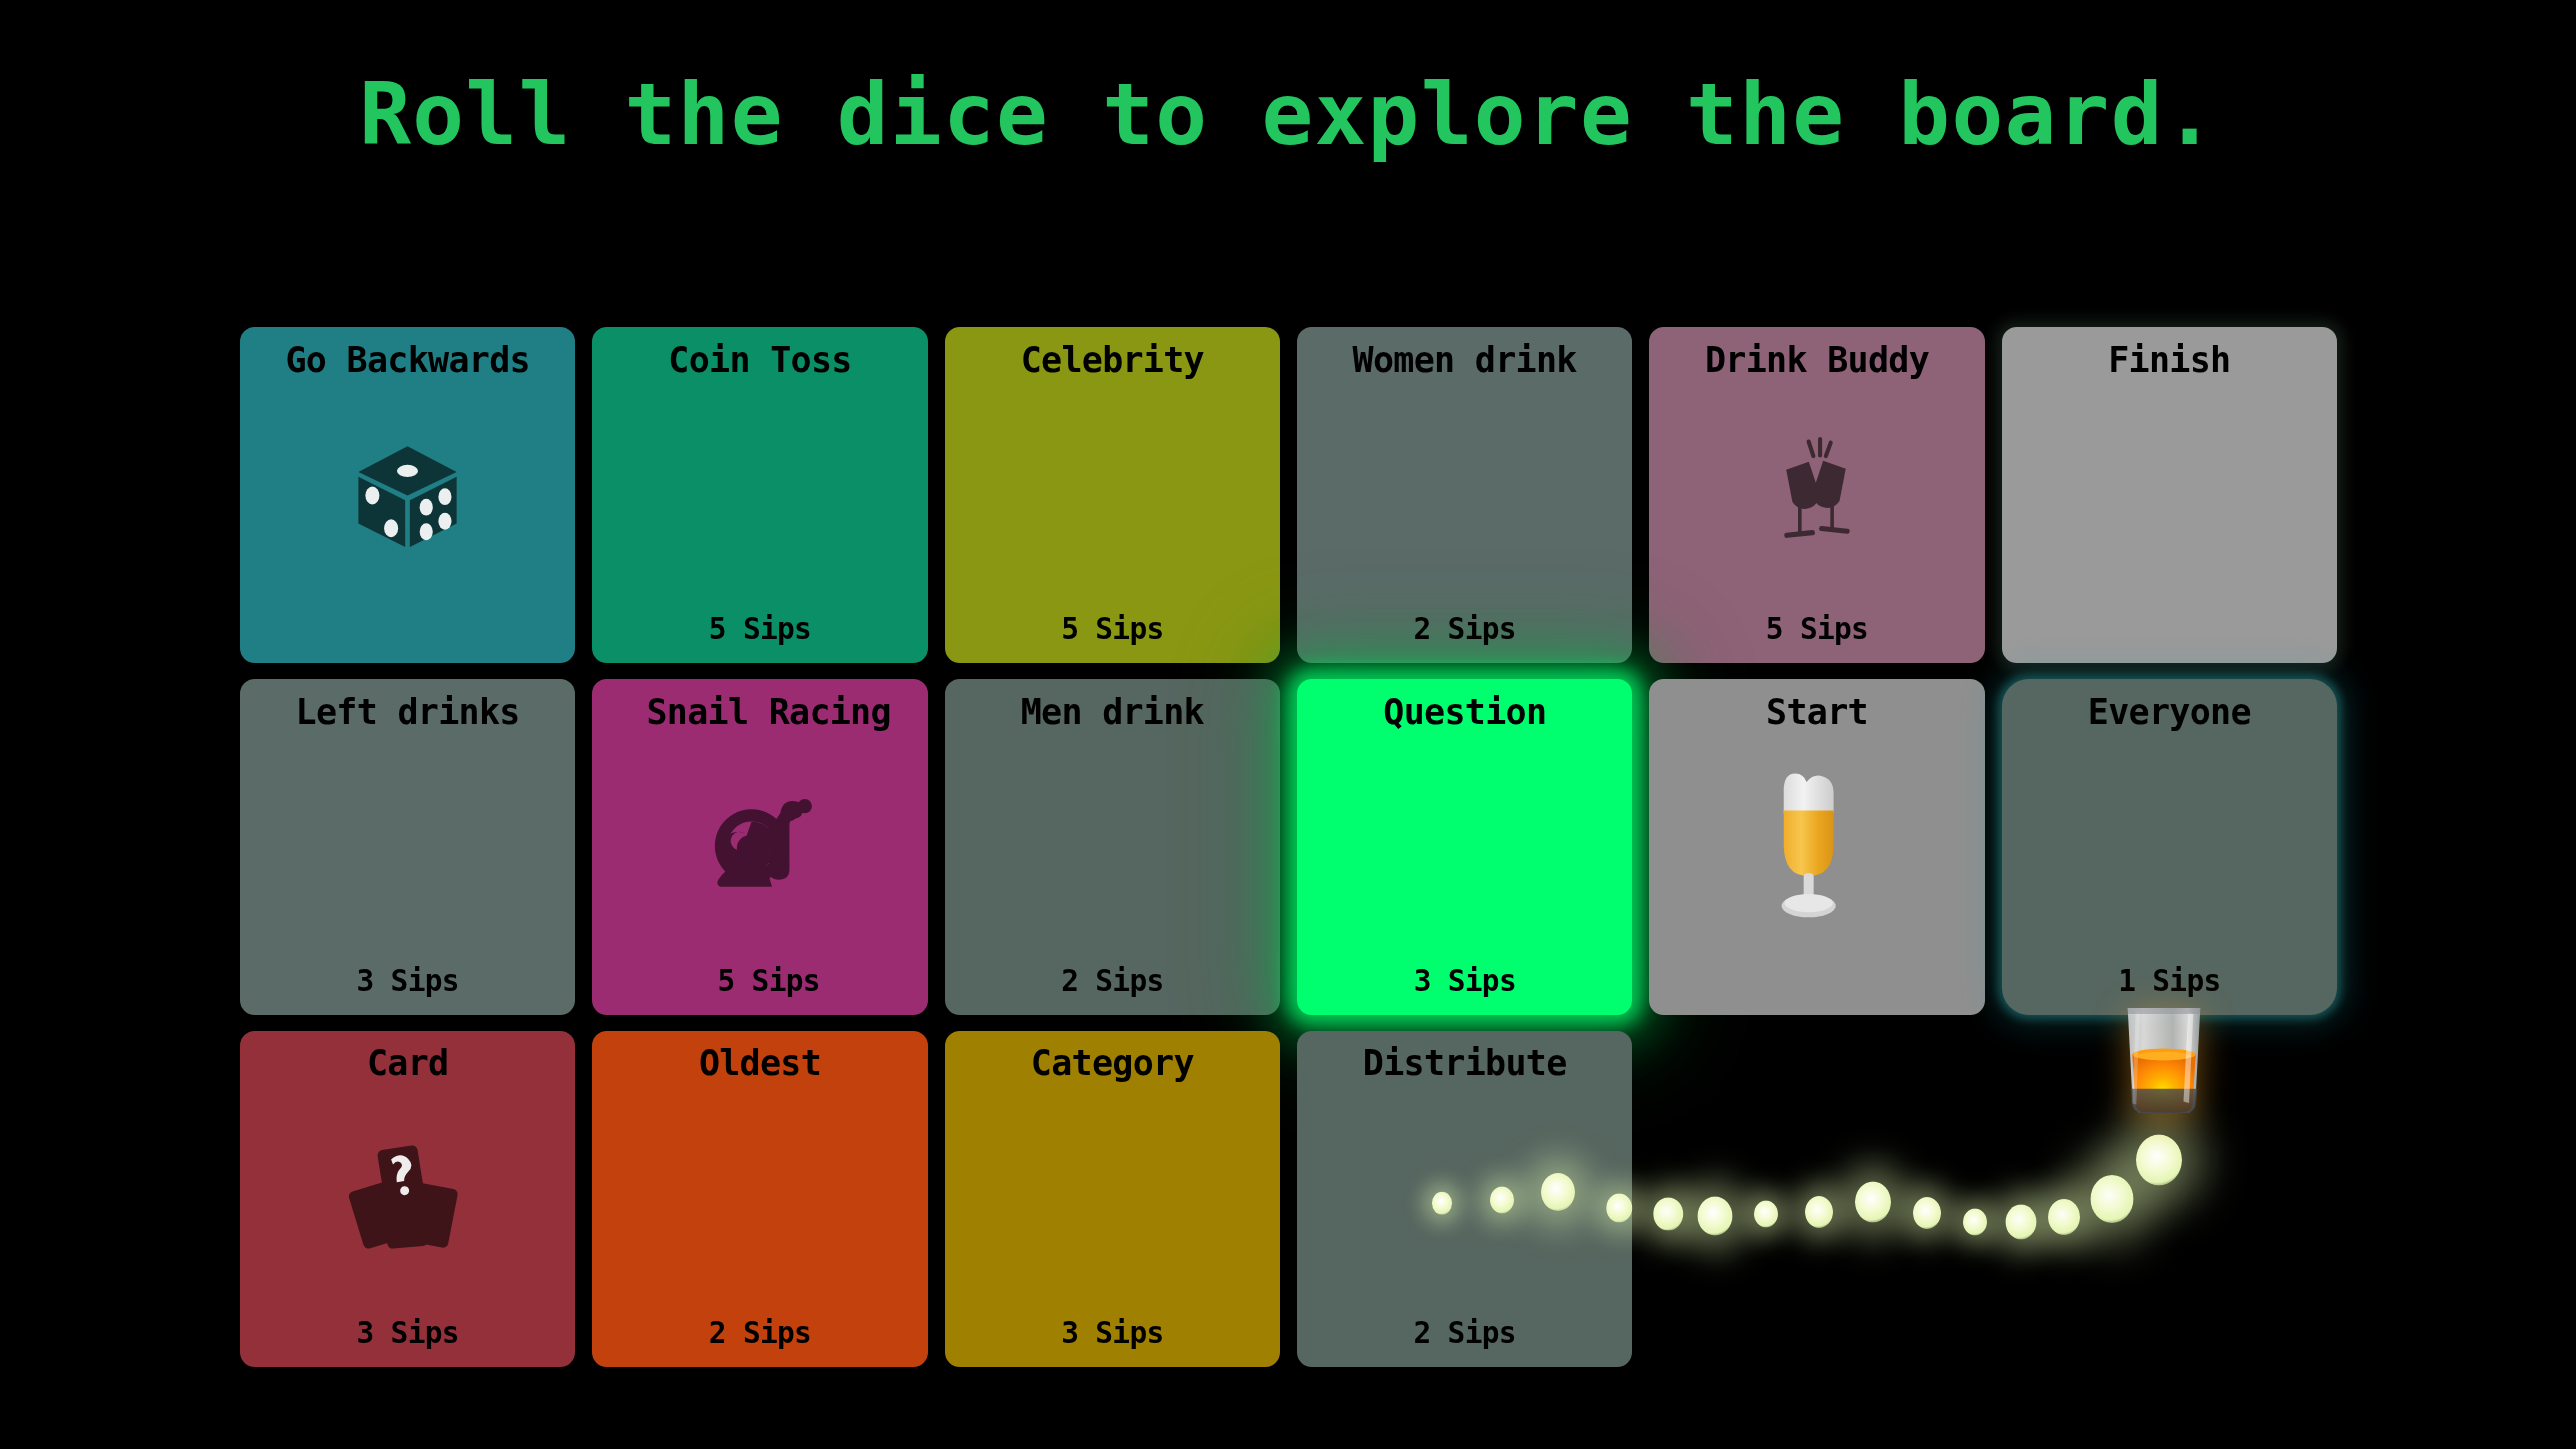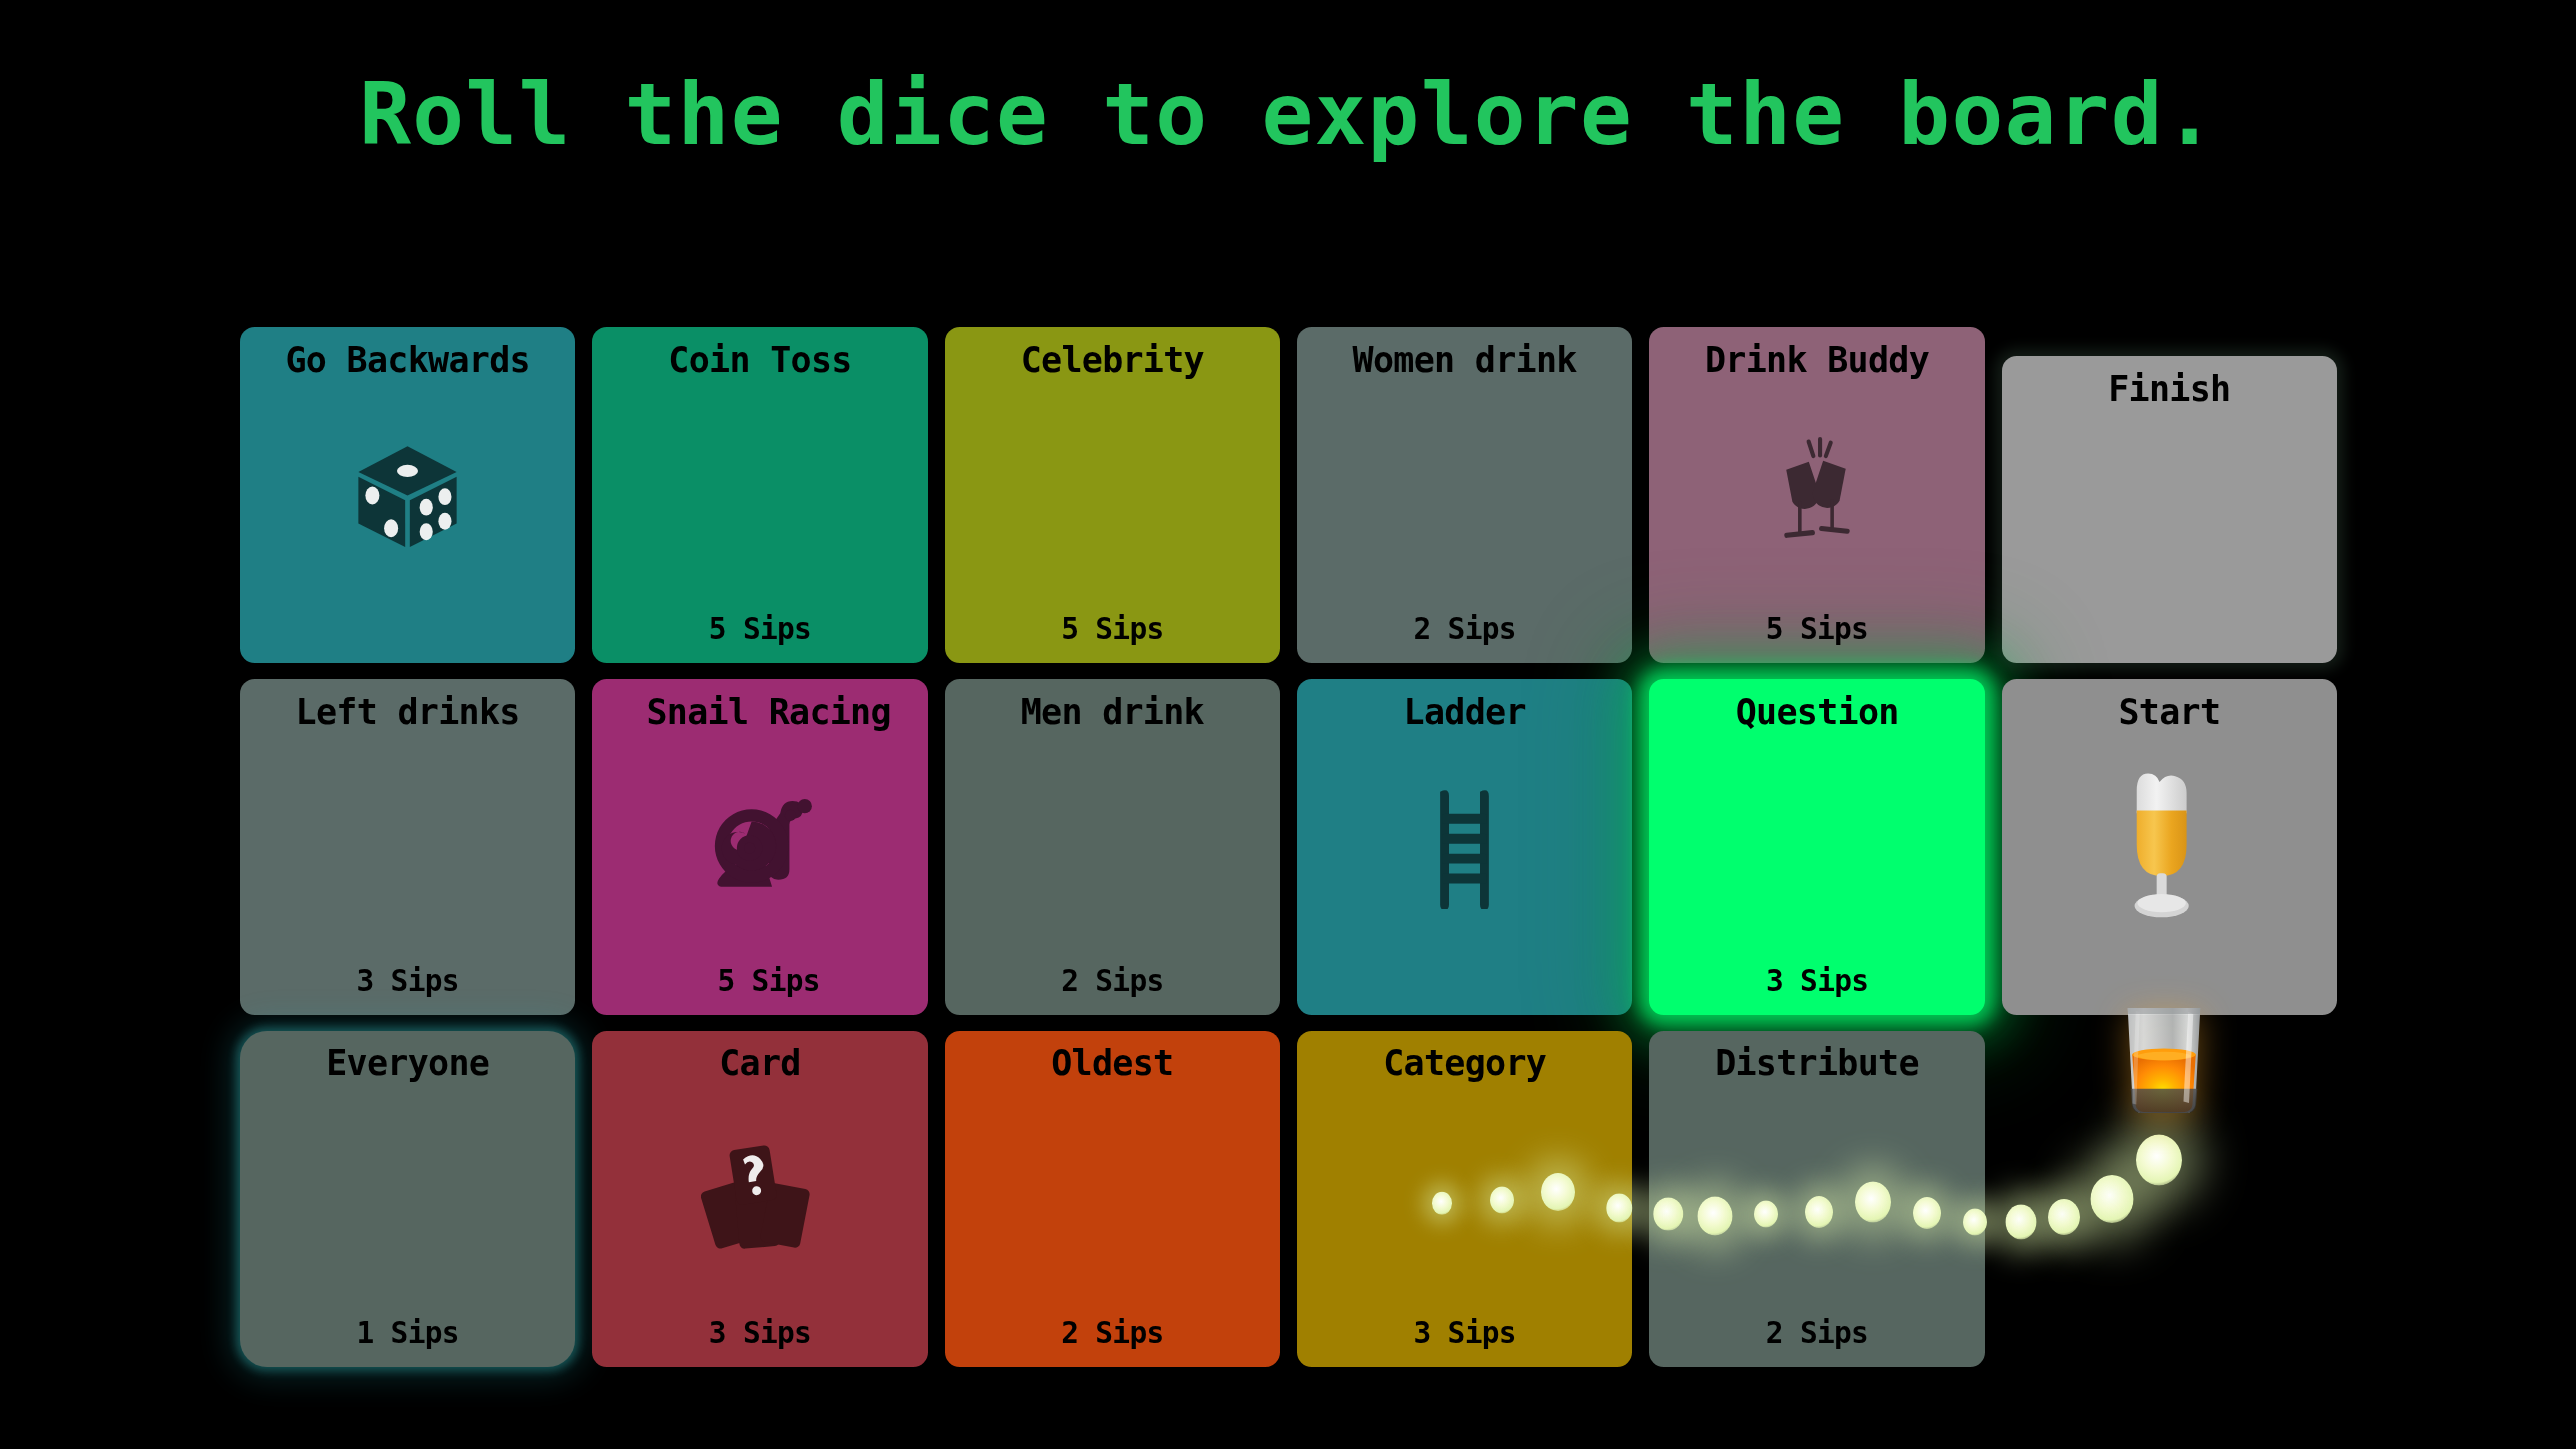--- a/index.html
+++ b/index.html
@@ -85,21 +85,20 @@
                0 0 47px 23px rgba(0,200,80,.45),
                0 0 87px 40px rgba(0,140,50,.28);
   }
   .tile.glow-cyan{
     box-shadow:0 0 9.4px 3.4px rgba(60,220,220,.30),
                0 0 31px 12px rgba(40,170,180,.20);
     border-radius:27px;
   }
   .tile.glow-soft{
     box-shadow:0 0 13.4px 6.7px rgba(150,220,170,.13);
-    margin-top:29px;
   }
 
   
   #particles{
     position:absolute; inset:0;
     pointer-events:none;
     z-index:40;
   }
   .particle{
     position:absolute;
@@ -204,36 +203,20 @@
           <circle cx="46" cy="48" r="9" fill="none" stroke="#421230" stroke-width="7"></circle>
         </g>
         </svg>
       </div>
       <div class="tile-sips">5 Sips</div>
     </div>
     <div class="tile" style="background: rgb(86, 102, 96);">
       <div class="tile-title">Men drink</div>
       <div class="tile-icon"></div>
       <div class="tile-sips">2 Sips</div>
-    </div>
-    <div class="tile" style="background: rgb(31, 127, 133);">
-      <div class="tile-title">Ladder</div>
-      <div class="tile-icon">
-        <svg width="81" height="124" viewBox="0 0 72 112">
-        <g fill="#0d3538">
-          <path d="M14 6 q8 -4 8 4 l0 98 q0 5 -4 5 q-4 0 -4 -5 z"></path>
-          <path d="M50 6 q8 -4 8 4 l0 98 q0 5 -4 5 q-4 0 -4 -5 z"></path>
-          <rect x="16" y="26" width="40" height="9" rx="2"></rect>
-          <rect x="16" y="44" width="40" height="9" rx="2"></rect>
-          <rect x="16" y="62" width="40" height="9" rx="2"></rect>
-          <rect x="16" y="80" width="40" height="9" rx="2"></rect>
-        </g>
-        </svg>
-      </div>
-      <div class="tile-sips empty">&nbsp;</div>
     </div>
     <div class="tile glow-green" style="background: rgb(0, 255, 110); padding-left: 7px;">
       <div class="tile-title">Question</div>
       <div class="tile-icon"></div>
       <div class="tile-sips">3 Sips</div>
     </div>
     <div class="tile" style="background: rgb(143, 143, 143);">
       <div class="tile-title">Start</div>
       <div class="tile-icon">
         <svg width="101" height="171" viewBox="0 0 70 120">

